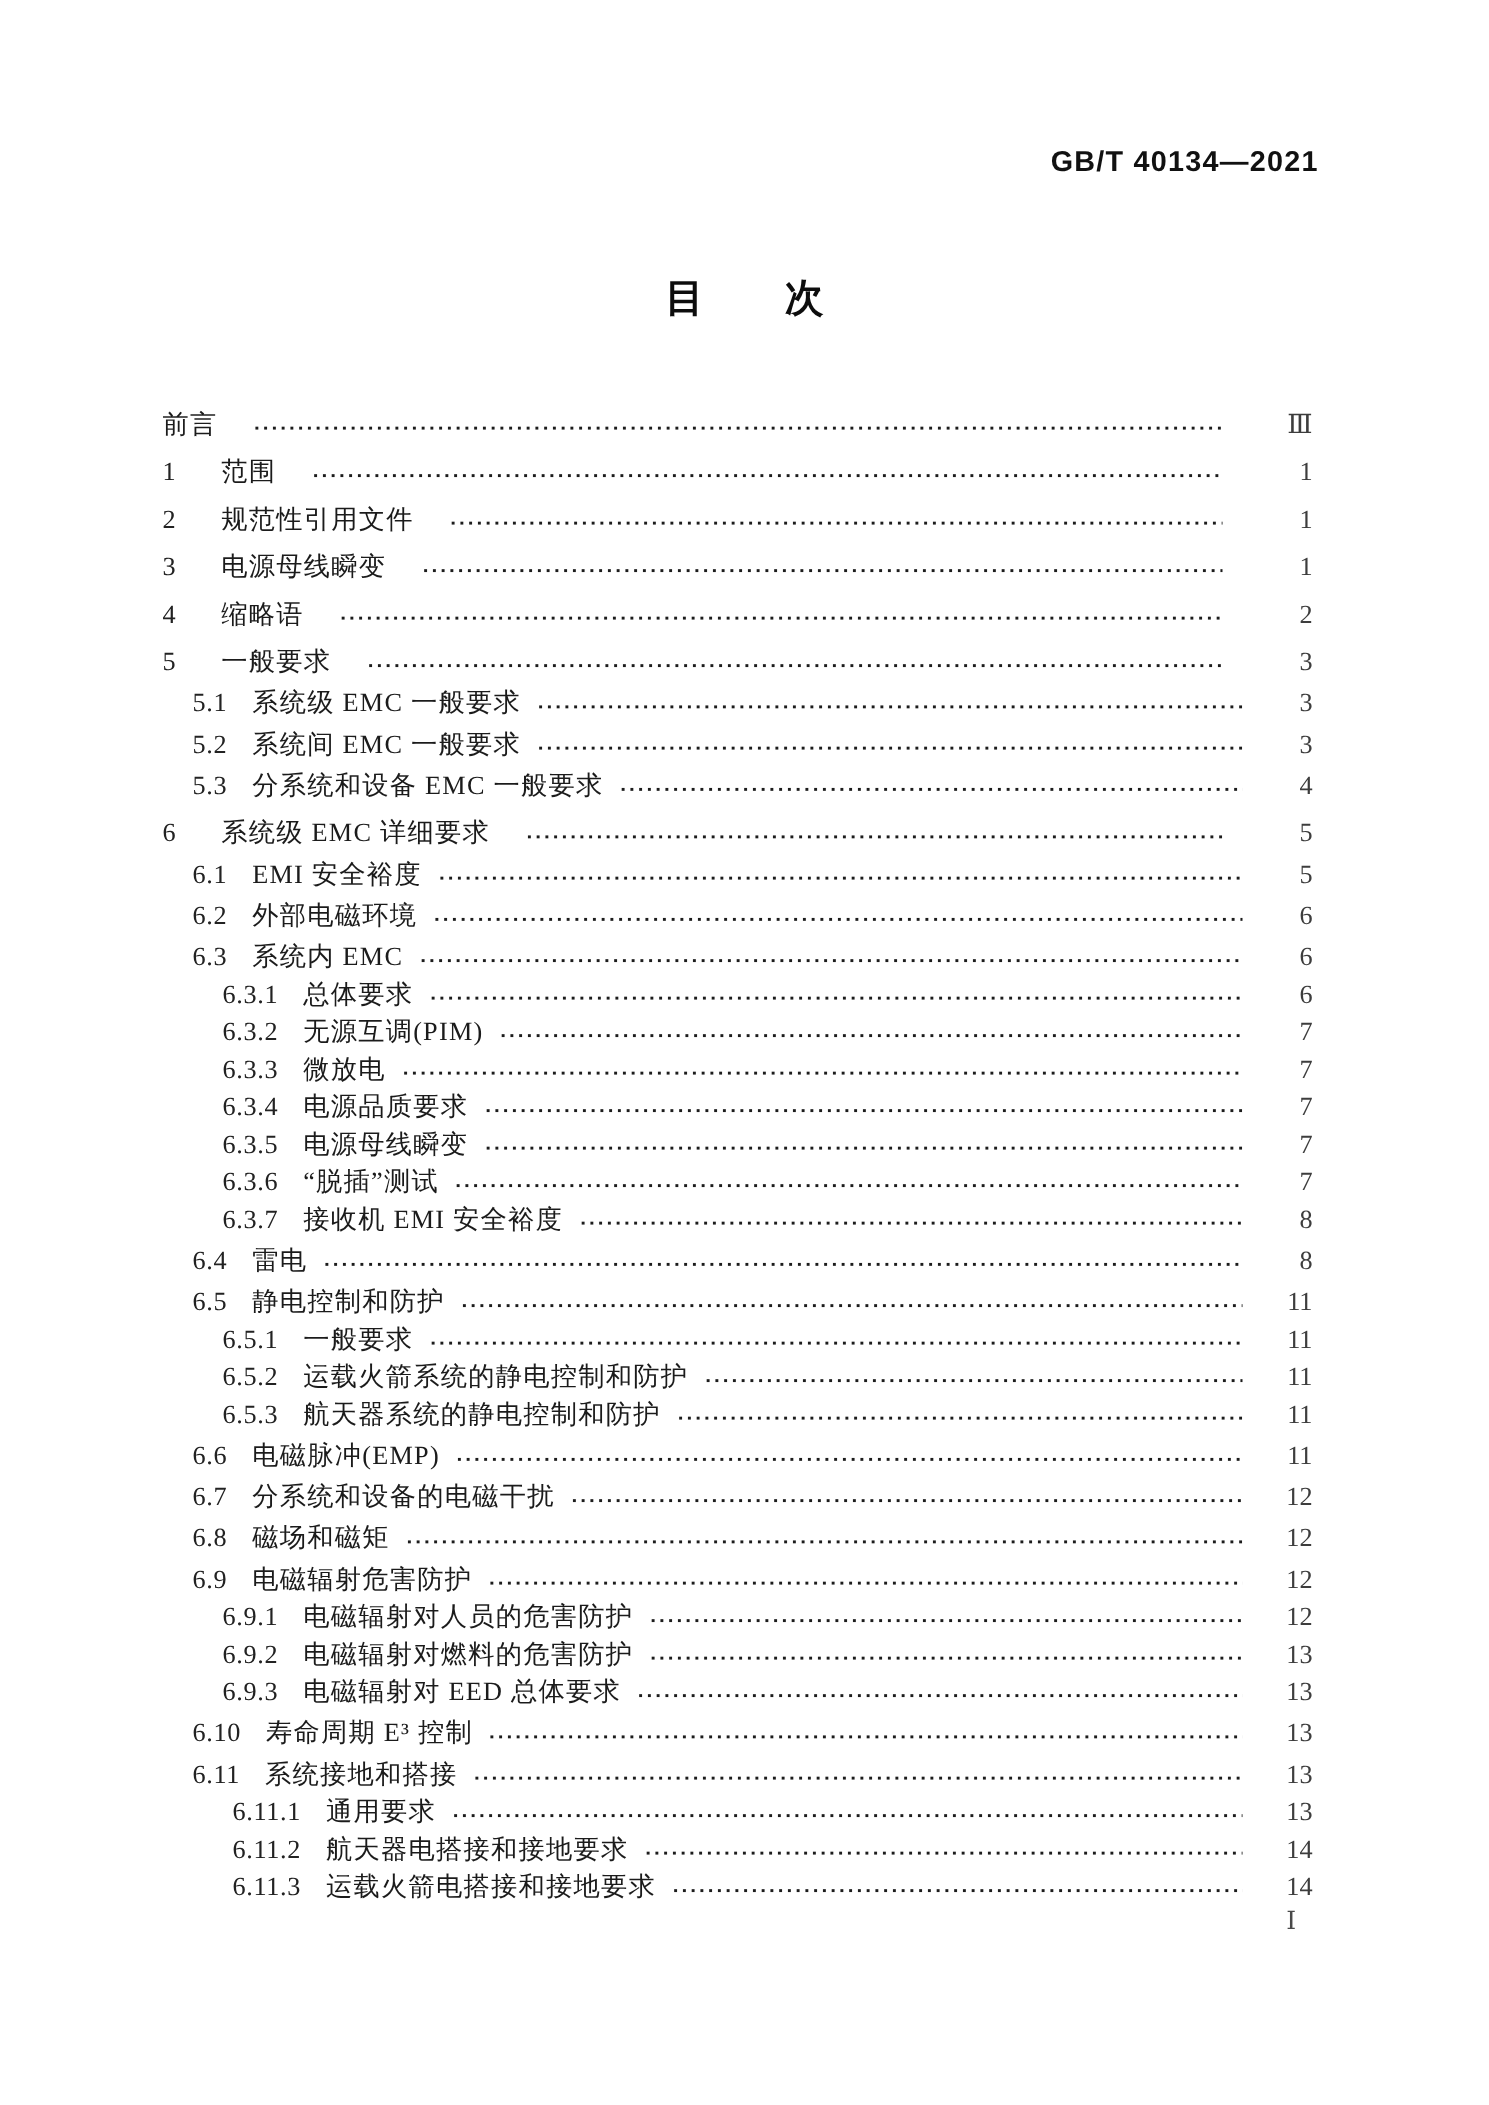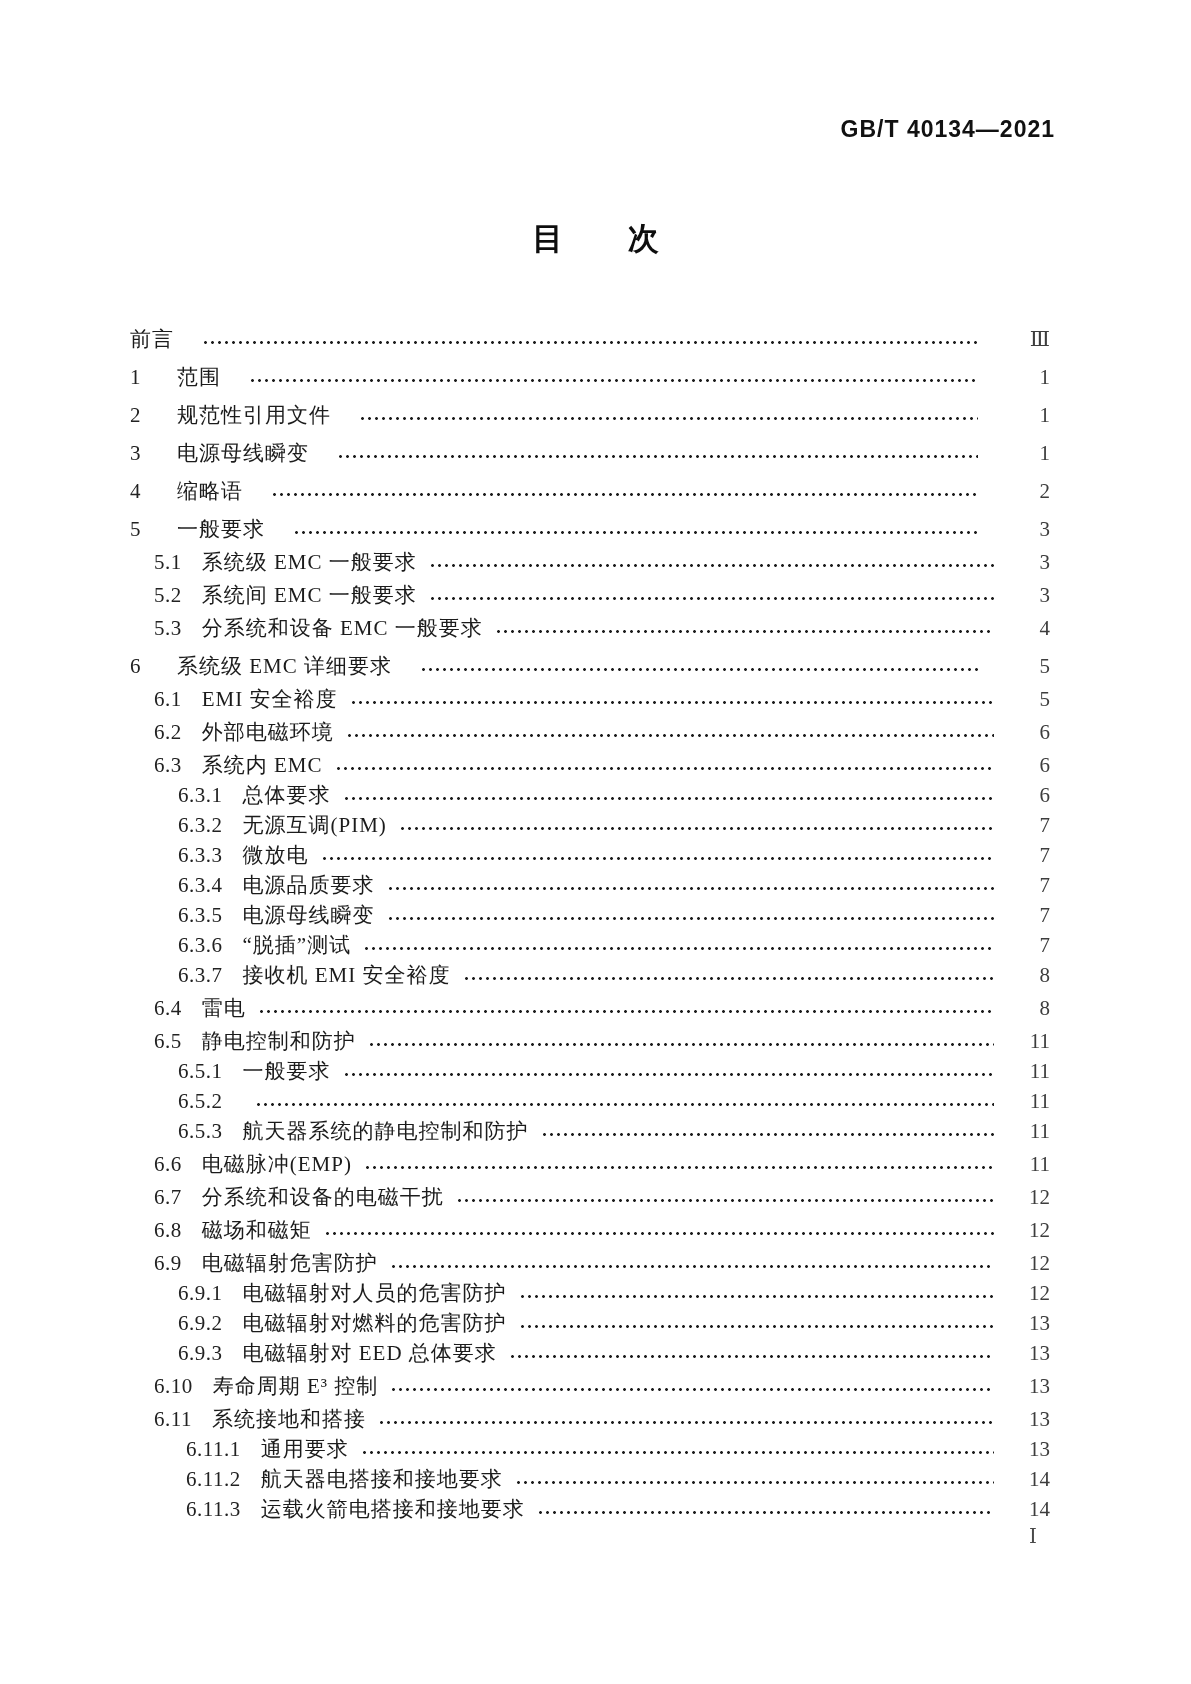--- a/index.html
+++ b/index.html
@@ -238,20 +238,21 @@
     <span class="pg">11</span>
   </div>
       <div class="row lvl2">
     <span class="num">6.5.1</span>
     <span class="ttl">一般要求</span>
     <span class="leader"></span>
     <span class="pg">11</span>
   </div>
       <div class="row lvl2">
     <span class="num">6.5.2</span>
+    <span class="ttl">运载火箭系统的静电控制和防护</span>
     <span class="leader"></span>
     <span class="pg">11</span>
   </div>
       <div class="row lvl2">
     <span class="num">6.5.3</span>
     <span class="ttl">航天器系统的静电控制和防护</span>
     <span class="leader"></span>
     <span class="pg">11</span>
   </div>
       <div class="row lvl1">

